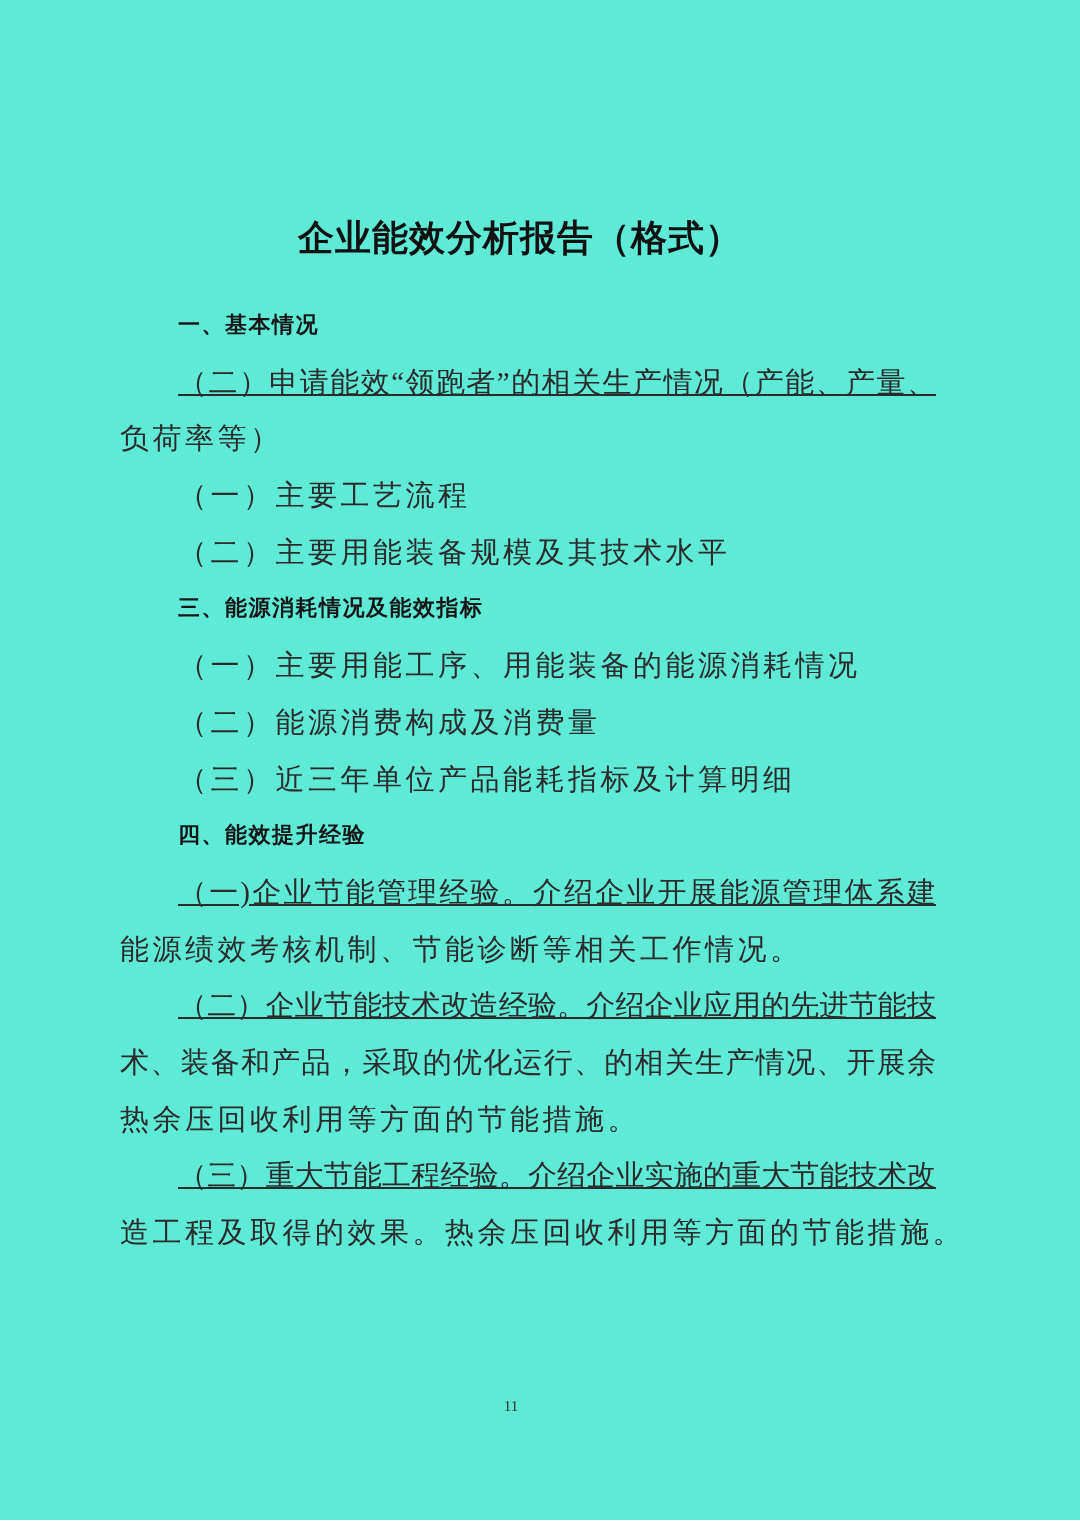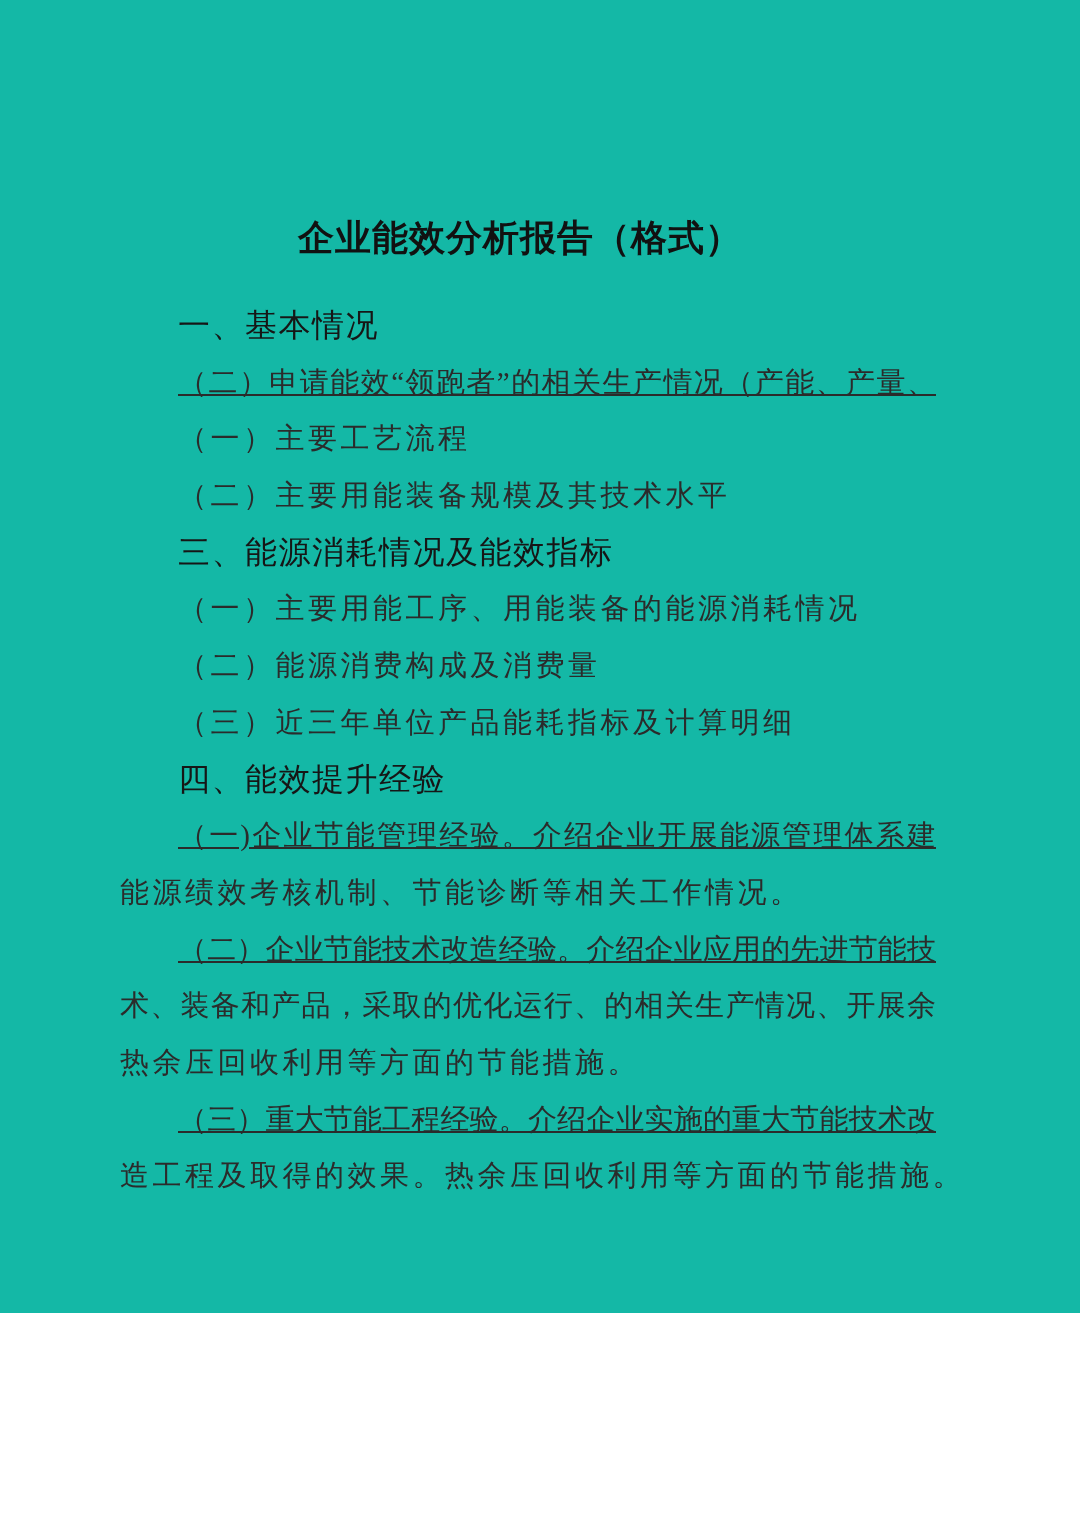--- a/index.html
+++ b/index.html
@@ -3,22 +3,22 @@
 <meta charset="utf-8">
 <style>
   html, body {
     margin: 0;
     padding: 0;
     background: #ffffff;
   }
   .page {
     position: relative;
     width: 1080px;
-    height: 1313px;
-    background: #14b8a6;
+    height: 1520px;
+    background: #5eead4;
     overflow: hidden;
     font-family: "Liberation Serif", serif;
   }
   .doc-title {
     position: absolute;
     top: 216px;
     left: 0;
     width: 1040px;            
     text-align: center;
     font-family: "Liberation Serif", serif;
@@ -39,22 +39,22 @@
     height: 56.7px;
     line-height: 56.7px;
     font-size: 29px;
     color: #2b2b2b;
     white-space: nowrap;
     word-break: break-all;
   }
   
   .line.heading {
     font-family: "Liberation Sans", sans-serif;
-    font-weight: normal;
-    font-size: 32px;
+    font-weight: bold;
+    font-size: 22px;
     color: #161616;
     letter-spacing: 1.5px;
     padding-left: 58px;
   }
   
   .line.item {
     padding-left: 58px;
     letter-spacing: 3.5px;
   }
   
@@ -92,20 +92,21 @@
 </style>
 </head>
 <body>
 
 <div class="page">
   <div class="doc-title">企业能效分析报告（格式）</div>
 
   <div class="doc-body">
       <div class="line heading">一、基本情况</div>
       <div class="line item-just">（二）申请能效“领跑者”的相关生产情况（产能、产量、</div>
+      <div class="line cont">负荷率等）</div>
       <div class="line item">（一）主要工艺流程</div>
       <div class="line item">（二）主要用能装备规模及其技术水平</div>
       <div class="line heading">三、能源消耗情况及能效指标</div>
       <div class="line item">（一）主要用能工序、用能装备的能源消耗情况</div>
       <div class="line item">（二）能源消费构成及消费量</div>
       <div class="line item">（三）近三年单位产品能耗指标及计算明细</div>
       <div class="line heading">四、能效提升经验</div>
       <div class="line item-just">（一)企业节能管理经验。介绍企业开展能源管理体系建设、</div>
       <div class="line cont">能源绩效考核机制、节能诊断等相关工作情况。</div>
       <div class="line item-just">（二）企业节能技术改造经验。介绍企业应用的先进节能技</div>

